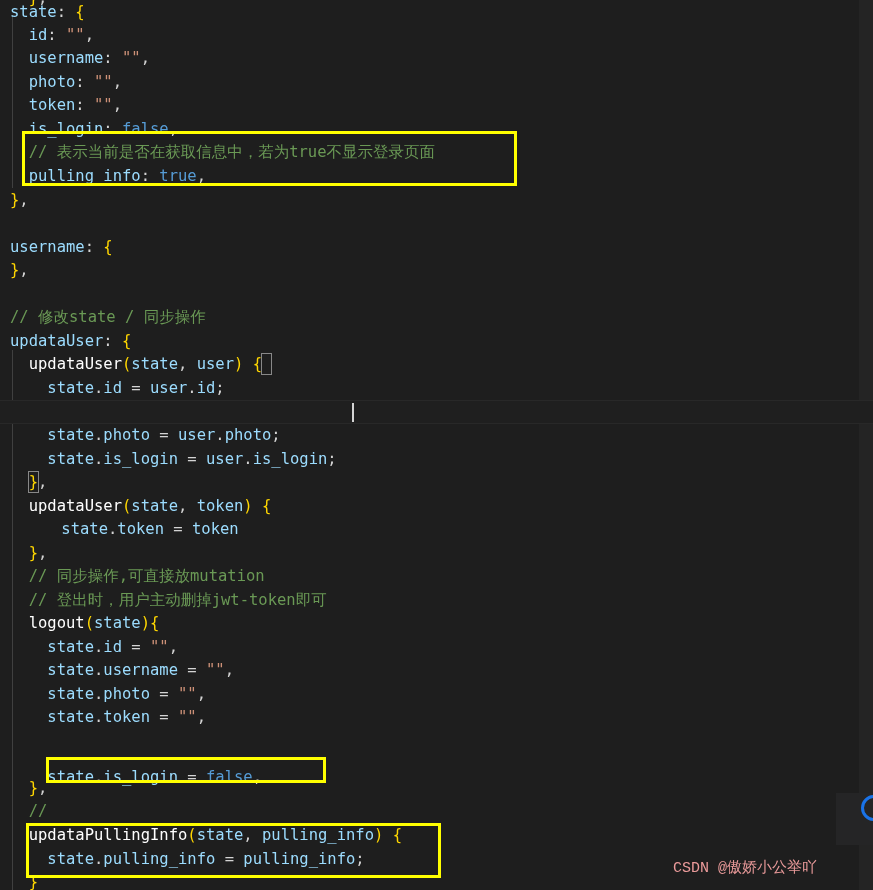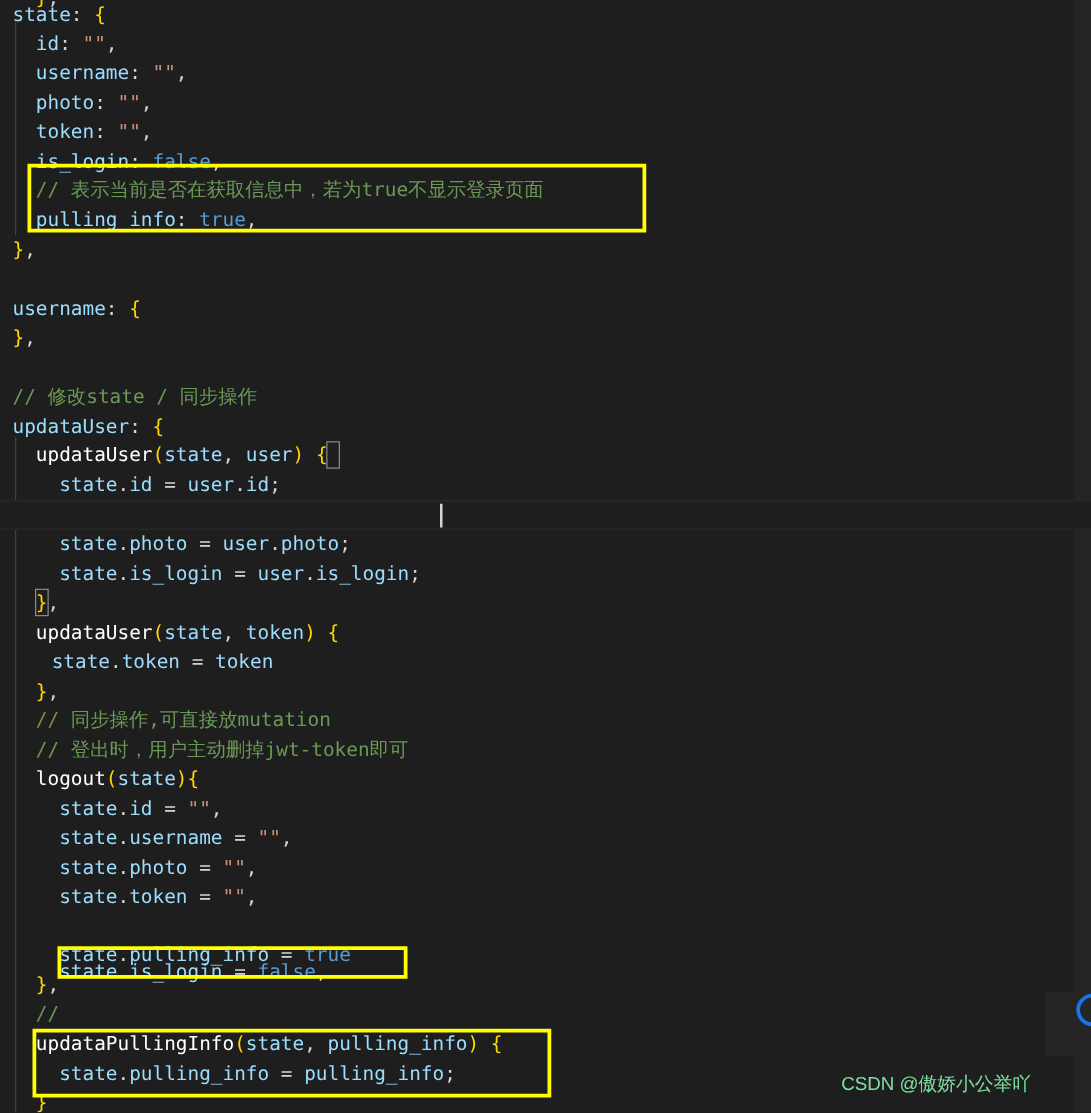--- a/index.html
+++ b/index.html
@@ -101,22 +101,22 @@
   }
 
   
   .wm-panel {
     position: absolute;
     background: #252526;
   }
 
   .watermark {
     position: absolute;
-    color: #86efac;
-    font-family: Liberation Sans, sans-serif;
+    color: #fca5a5;
+    font-family: Liberation Mono, monospace;
     font-size: 15px;
     white-space: nowrap;
     opacity: 0.92;
   }
 </style>
 </head>
 <body>
 
 <div id="editor">
 
@@ -143,31 +143,30 @@
       <div class="line" style="top: 236px; left: 10px;"><span class="t-prop">username</span><span class="t-punc">: </span><span class="t-brace">{</span></div>
       <div class="line" style="top: 259px; left: 10px;"><span class="t-brace">}</span><span class="t-punc">,</span></div>
       <div class="line" style="top: 306px; left: 10px;"><span class="t-cmt">// 修改state / 同步操作</span></div>
       <div class="line" style="top: 330px; left: 10px;"><span class="t-prop">updataUser</span><span class="t-punc">: </span><span class="t-brace">{</span></div>
       <div class="line" style="top: 353px; left: 10px;"><span class="t-punc">  </span><span class="t-fn">updataUser</span><span class="t-brace">(</span><span class="t-var">state</span><span class="t-punc">, </span><span class="t-var">user</span><span class="t-brace">)</span><span class="t-punc"> </span><span class="t-brace">{</span></div>
       <div class="line" style="top: 377px; left: 10px;"><span class="t-punc">    </span><span class="t-var">state</span><span class="t-punc">.</span><span class="t-prop">id</span><span class="t-op"> = </span><span class="t-var">user</span><span class="t-punc">.</span><span class="t-prop">id</span><span class="t-punc">;</span></div>
       <div class="line" style="top: 424px; left: 10px;"><span class="t-punc">    </span><span class="t-var">state</span><span class="t-punc">.</span><span class="t-prop">photo</span><span class="t-op"> = </span><span class="t-var">user</span><span class="t-punc">.</span><span class="t-prop">photo</span><span class="t-punc">;</span></div>
       <div class="line" style="top: 448px; left: 10px;"><span class="t-punc">    </span><span class="t-var">state</span><span class="t-punc">.</span><span class="t-prop">is_login</span><span class="t-op"> = </span><span class="t-var">user</span><span class="t-punc">.</span><span class="t-prop">is_login</span><span class="t-punc">;</span></div>
       <div class="line" style="top: 471px; left: 10px;"><span class="t-punc">  </span><span class="t-brace">}</span><span class="t-punc">,</span></div>
       <div class="line" style="top: 495px; left: 10px;"><span class="t-punc">  </span><span class="t-fn">updataUser</span><span class="t-brace">(</span><span class="t-var">state</span><span class="t-punc">, </span><span class="t-var">token</span><span class="t-brace">)</span><span class="t-punc"> </span><span class="t-brace">{</span></div>
-      <div class="line" style="top: 518px; left: 4px;"><span class="t-punc">    </span><span class="t-var">state</span><span class="t-punc">.</span><span class="t-prop">token</span><span class="t-op"> = </span><span class="t-var">token</span></div>
+      <div class="line" style="top: 518px; left: 24px;"><span class="t-punc">    </span><span class="t-var">state</span><span class="t-punc">.</span><span class="t-prop">token</span><span class="t-op"> = </span><span class="t-var">token</span></div>
       <div class="line" style="top: 542px; left: 10px;"><span class="t-punc">  </span><span class="t-brace">}</span><span class="t-punc">,</span></div>
       <div class="line" style="top: 565px; left: 10px;"><span class="t-cmt">  // 同步操作,可直接放mutation</span></div>
       <div class="line" style="top: 589px; left: 10px;"><span class="t-cmt">  // 登出时，用户主动删掉jwt-token即可</span></div>
       <div class="line" style="top: 612px; left: 10px;"><span class="t-punc">  </span><span class="t-fn">logout</span><span class="t-brace">(</span><span class="t-var">state</span><span class="t-brace">)</span><span class="t-brace">{</span></div>
       <div class="line" style="top: 636px; left: 10px;"><span class="t-punc">    </span><span class="t-var">state</span><span class="t-punc">.</span><span class="t-prop">id</span><span class="t-op"> = </span><span class="t-str">""</span><span class="t-punc">,</span></div>
       <div class="line" style="top: 659px; left: 10px;"><span class="t-punc">    </span><span class="t-var">state</span><span class="t-punc">.</span><span class="t-prop">username</span><span class="t-op"> = </span><span class="t-str">""</span><span class="t-punc">,</span></div>
       <div class="line" style="top: 683px; left: 10px;"><span class="t-punc">    </span><span class="t-var">state</span><span class="t-punc">.</span><span class="t-prop">photo</span><span class="t-op"> = </span><span class="t-str">""</span><span class="t-punc">,</span></div>
       <div class="line" style="top: 706px; left: 10px;"><span class="t-punc">    </span><span class="t-var">state</span><span class="t-punc">.</span><span class="t-prop">token</span><span class="t-op"> = </span><span class="t-str">""</span><span class="t-punc">,</span></div>
       <div class="line" style="top: 766px; left: 10px;"><span class="t-punc">    </span><span class="t-var">state</span><span class="t-punc">.</span><span class="t-prop">is_login</span><span class="t-op"> = </span><span class="t-kw">false</span><span class="t-punc">,</span></div>
-      <div class="line" style="top: 753px; left: 10px;"><span class="t-punc">    </span><span class="t-var">state</span><span class="t-punc">.</span><span class="t-prop">pulling_info</span><span class="t-op"> = </span><span class="t-kw">true</span></div>
       <div class="line" style="top: 777px; left: 10px;"><span class="t-punc">  </span><span class="t-brace">}</span><span class="t-punc">,</span></div>
       <div class="line" style="top: 800px; left: 10px;"><span class="t-cmt">  //</span></div>
       <div class="line" style="top: 824px; left: 10px;"><span class="t-punc">  </span><span class="t-fn">updataPullingInfo</span><span class="t-brace">(</span><span class="t-var">state</span><span class="t-punc">, </span><span class="t-var">pulling_info</span><span class="t-brace">)</span><span class="t-punc"> </span><span class="t-brace">{</span></div>
       <div class="line" style="top: 848px; left: 10px;"><span class="t-punc">    </span><span class="t-var">state</span><span class="t-punc">.</span><span class="t-prop">pulling_info</span><span class="t-op"> = </span><span class="t-var">pulling_info</span><span class="t-punc">;</span></div>
       <div class="line" style="top: 871px; left: 10px;"><span class="t-punc">  </span><span class="t-brace">}</span></div>
     </div>
 
   <div id="bracket-matches">
       <div class="bracket-match" style="left: 261px; top: 353px; width: 11px; height: 22px;"></div>
       <div class="bracket-match" style="left: 28px; top: 471px; width: 11px; height: 22px;"></div>

